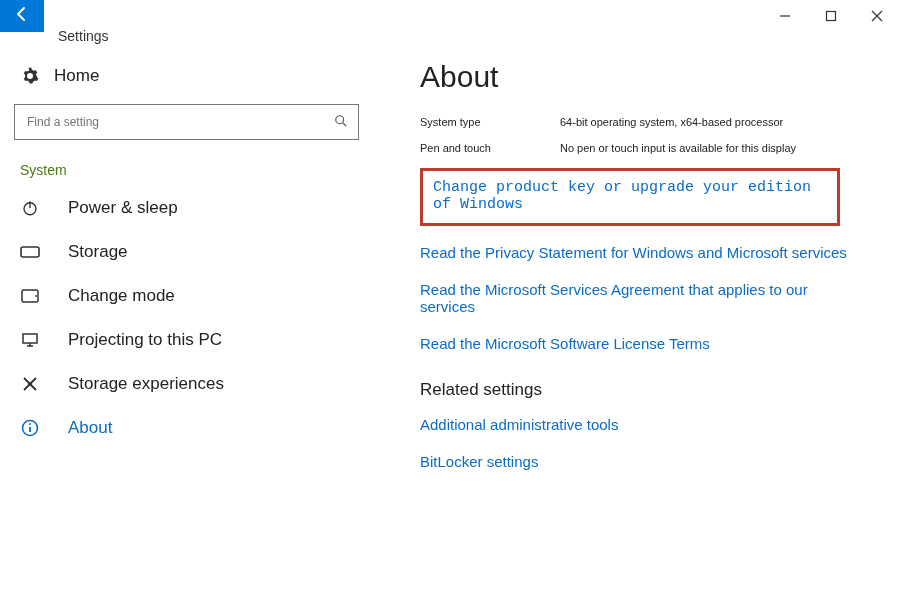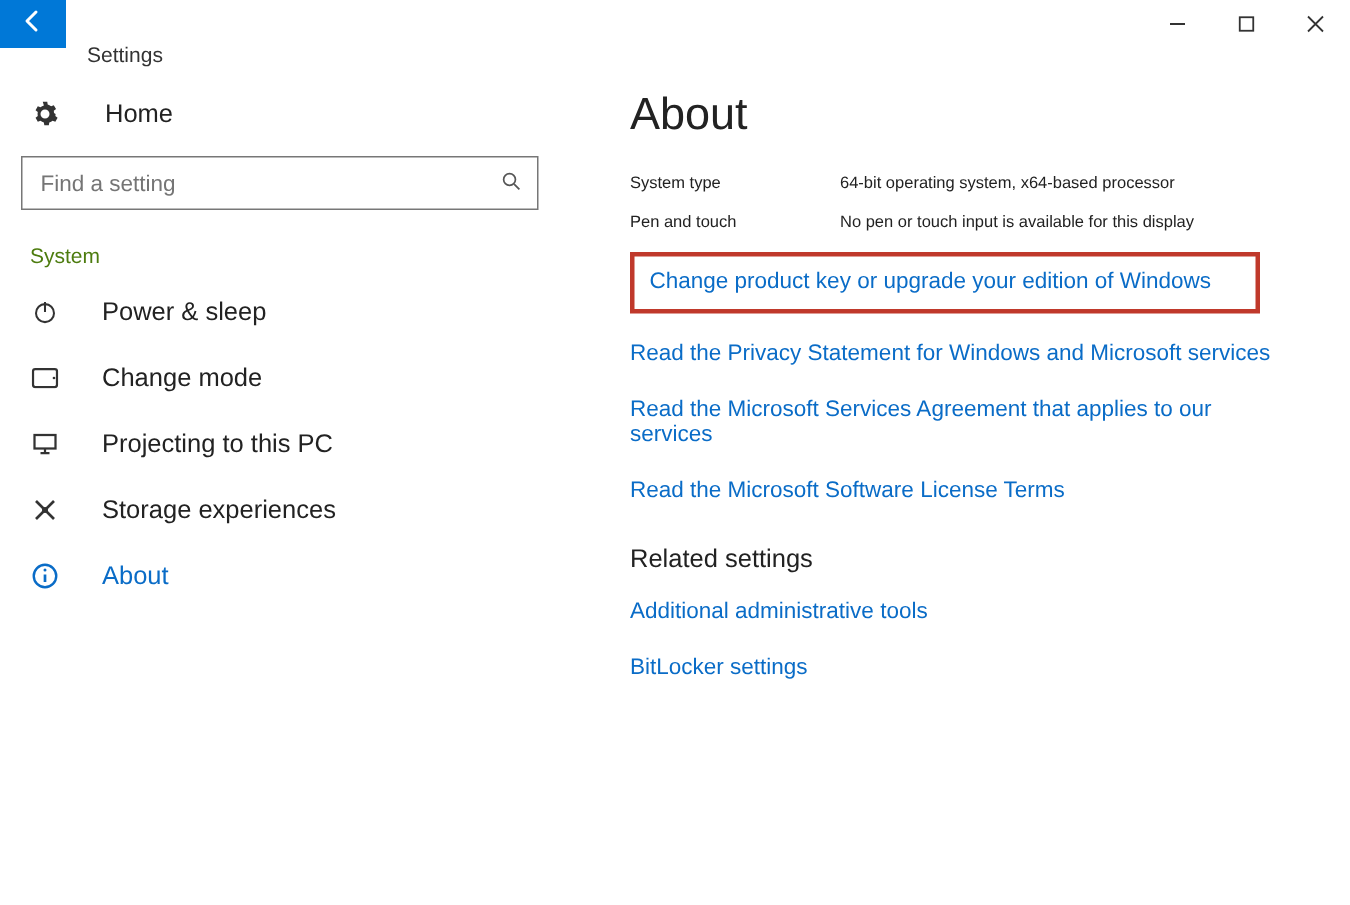--- a/index.html
+++ b/index.html
@@ -51,38 +51,38 @@
     padding-top: 28px;
   }
   .sidebar {
     width: 370px;
     padding-left: 14px;
     padding-right: 10px;
   }
   .home-row {
     display: flex;
     align-items: center;
-    gap: 30px;
+    gap: 14px;
     padding: 6px 6px 18px 6px;
     font-size: 17px;
   }
   .home-row .icon { width: 20px; display:flex; align-items:center; justify-content:center; }
   .search-box {
     display: flex;
     align-items: center;
     border: 1px solid #777;
     height: 36px;
     width: 345px;
     padding: 0 10px;
     margin-bottom: 22px;
   }
   .search-box input {
     border: none;
     outline: none;
-    font-size: 15px;
+    font-size: 12px;
     color: #555;
     flex: 1;
     font-family: inherit;
     background: transparent;
   }
   .search-box .sicon { color: #555; font-size: 14px; }
   .cat-label {
     font-size: 14px;
     color: #4d7c0f;
     padding: 0 6px 8px 6px;
@@ -127,21 +127,21 @@
     margin-bottom: 20px;
     max-width: 430px;
     display: block;
   }
   .highlight-box {
     border: 3px solid #c0392b;
     padding: 8px 10px 10px 10px;
     margin-bottom: 18px;
     width: 420px;
   }
-  .highlight-box .link { margin-bottom: 0; }
+  .highlight-box .link { margin-bottom: 0; font-family: Liberation Mono, monospace; }
   .section-title {
     font-size: 17px;
     font-weight: 400;
     margin: 28px 0 16px 0;
   }
 </style>
 </head>
 <body>
 
 <div class="titlebar">
@@ -198,20 +198,28 @@
     <div class="nav-item">
       <span class="icon">
         <svg width="18" height="18" viewBox="0 0 24 24">
             <circle cx="12" cy="13" r="8" stroke="#333" stroke-width="1.8" fill="none"></circle>
             <line x1="12" y1="3" x2="12" y2="12" stroke="#333" stroke-width="1.8"></line>
           </svg>
       </span>
       <span>Power &amp; sleep</span>
     </div>
 
+    <div class="nav-item">
+      <span class="icon">
+        <svg width="20" height="12" viewBox="0 0 20 12">
+            <rect x="1" y="1" width="18" height="10" rx="2" stroke="#333" stroke-width="1.6" fill="none"></rect>
+          </svg>
+      </span>
+      <span>Storage</span>
+    </div>
 
     <div class="nav-item">
       <span class="icon">
         <svg width="18" height="14" viewBox="0 0 18 14">
             <rect x="1" y="1" width="16" height="12" rx="1.5" stroke="#333" stroke-width="1.5" fill="none"></rect>
             <circle cx="15" cy="7" r="0.9" fill="#333"></circle>
           </svg>
       </span>
       <span>Change mode</span>
     </div>

